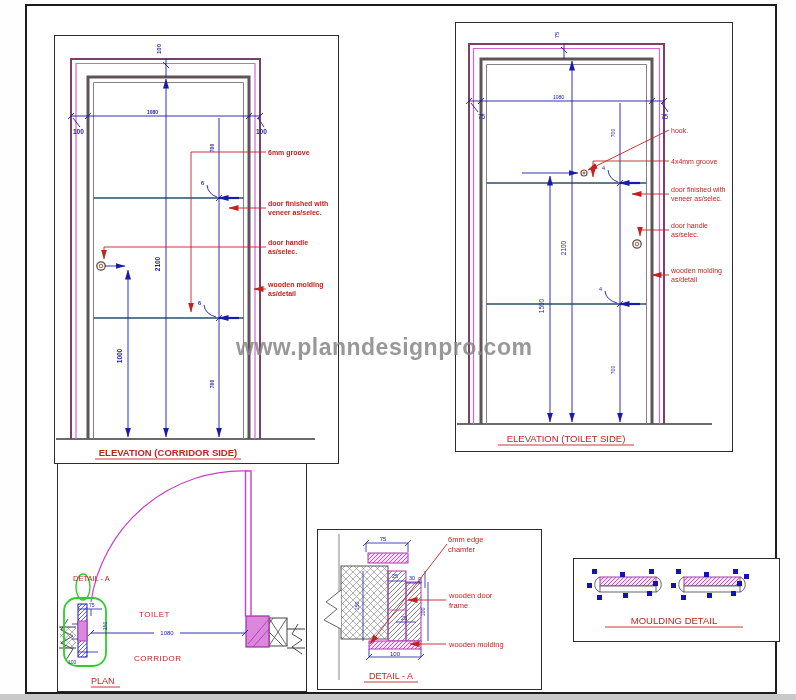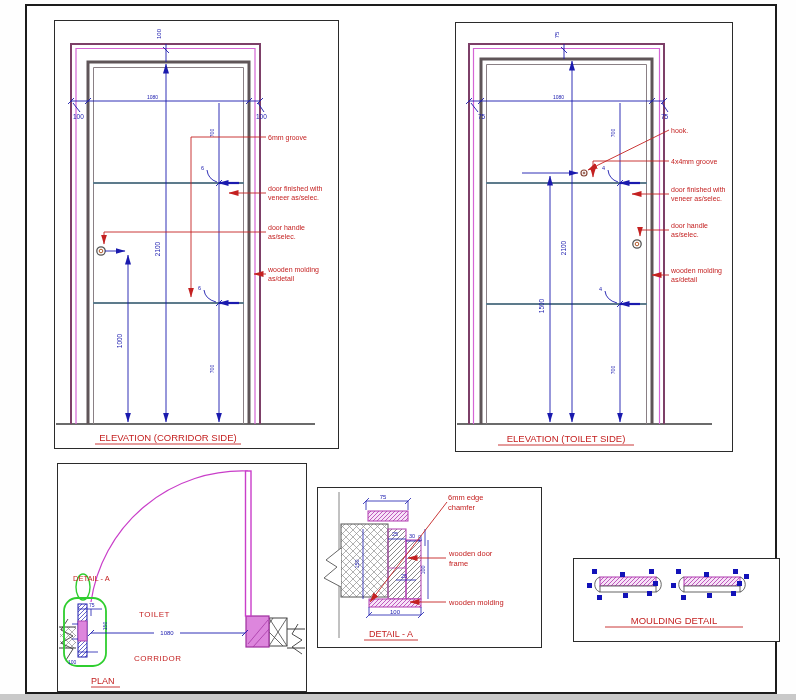--- a/index.html
+++ b/index.html
@@ -41,21 +41,21 @@
       <pattern id="pM" width="4" height="4" patternUnits="userSpaceOnUse">
         <rect width="4" height="4" fill="#f7e3f7"></rect>
         <path d="M0,4L4,0" stroke="#b84ab8" stroke-width="0.9"></path>
         </pattern>
       <pattern id="pB" width="4" height="4" patternUnits="userSpaceOnUse">
         <path d="M0,4L4,0" stroke="#4040c0" stroke-width="0.8"></path>
         </pattern>
     </defs>
   </svg>
 
-  <div class="panel" style="left:54px;top:20px;width:283px;height:427px;">
+  <div class="panel" style="left:54px;top:35px;width:283px;height:427px;font-weight:bold;">
     <svg width="283" height="427" viewBox="0 0 283 427">
       <g fill="none">
         <path d="M1,403H260" stroke="#3a3a3a" stroke-width="1.5"></path>
         <path d="M16,403V23H205V403" stroke="#7d3f68" stroke-width="2"></path>
         <path d="M21,403V27.5H200V403" stroke="#d565d5" stroke-width="1.2"></path>
         <path d="M33,403V41H194V403" stroke="#5f5558" stroke-width="3"></path>
         <path d="M38.5,403V46.5H188.5V403" stroke="#8a8085" stroke-width="1"></path>
         <path d="M38,162H189" stroke="#5d7b8c" stroke-width="2"></path>
         <path d="M38,282H189" stroke="#5d7b8c" stroke-width="2"></path>
         <circle cx="46" cy="230" r="4.2" stroke="#555" stroke-width="1.3"></circle>
@@ -206,21 +206,21 @@
         <text class="dimtxt" font-size="6" x="109" y="170.5" text-anchor="middle">1080</text>
       </g>
       <text class="redtxt" font-size="7.5" x="15" y="117">DETAIL - A</text>
       <text class="redtxt" font-size="8" x="81" y="153" letter-spacing="0.5">TOILET</text>
       <text class="redtxt" font-size="8" x="76" y="197" letter-spacing="0.5">CORRIDOR</text>
       <text class="redtxt" font-size="9" x="33" y="220">PLAN</text>
       <path d="M33,223H62" stroke="#c42121" stroke-width="0.9"></path>
     </svg>
   </div>
 
-  <div class="panel" style="left:317px;top:487px;width:223px;height:159px;text-align:right;">
+  <div class="panel" style="left:317px;top:529px;width:223px;height:159px;text-align:right;">
     <svg width="223" height="159" viewBox="0 0 223 159">
       <path d="M21,4V150" stroke="#777" stroke-width="0.9"></path>
       <rect x="23" y="36" width="47" height="73" fill="url(#pX)" stroke="#555"></rect>
       <polygon points="23,60 8,72 19,79 6,90 23,99" fill="#fff"></polygon>
       <path d="M23,60L8,72L19,79L6,90L23,99" fill="none" stroke="#555" stroke-width="0.9"></path>
       <rect x="70" y="41" width="18" height="70" fill="url(#pD)" stroke="#b03ab0"></rect>
       <rect x="88" y="52" width="15" height="59" fill="url(#pD)" stroke="#b03ab0"></rect>
       <path d="M70,80H88" stroke="#b03ab0" stroke-width="0.8"></path>
       <rect x="50" y="23" width="40" height="10" fill="url(#pM)" stroke="#b03ab0"></rect>
       <rect x="51" y="111" width="52" height="8" fill="url(#pM)" stroke="#b03ab0"></rect>
@@ -287,13 +287,14 @@
           <rect x="133" y="34" width="5" height="5"></rect>
             <rect x="157" y="32" width="5" height="5"></rect>
           <rect x="170" y="15" width="5" height="5"></rect>
         </g>
       </g>
       <text class="redtxt" font-size="9.5" x="100" y="65" text-anchor="middle">MOULDING DETAIL</text>
       <path d="M31,68H169" stroke="#c42121" stroke-width="0.9"></path>
     </svg>
   </div>
 
+  <div id="watermark">www.planndesignpro.com</div>
 </div>
 
 </body></html>

